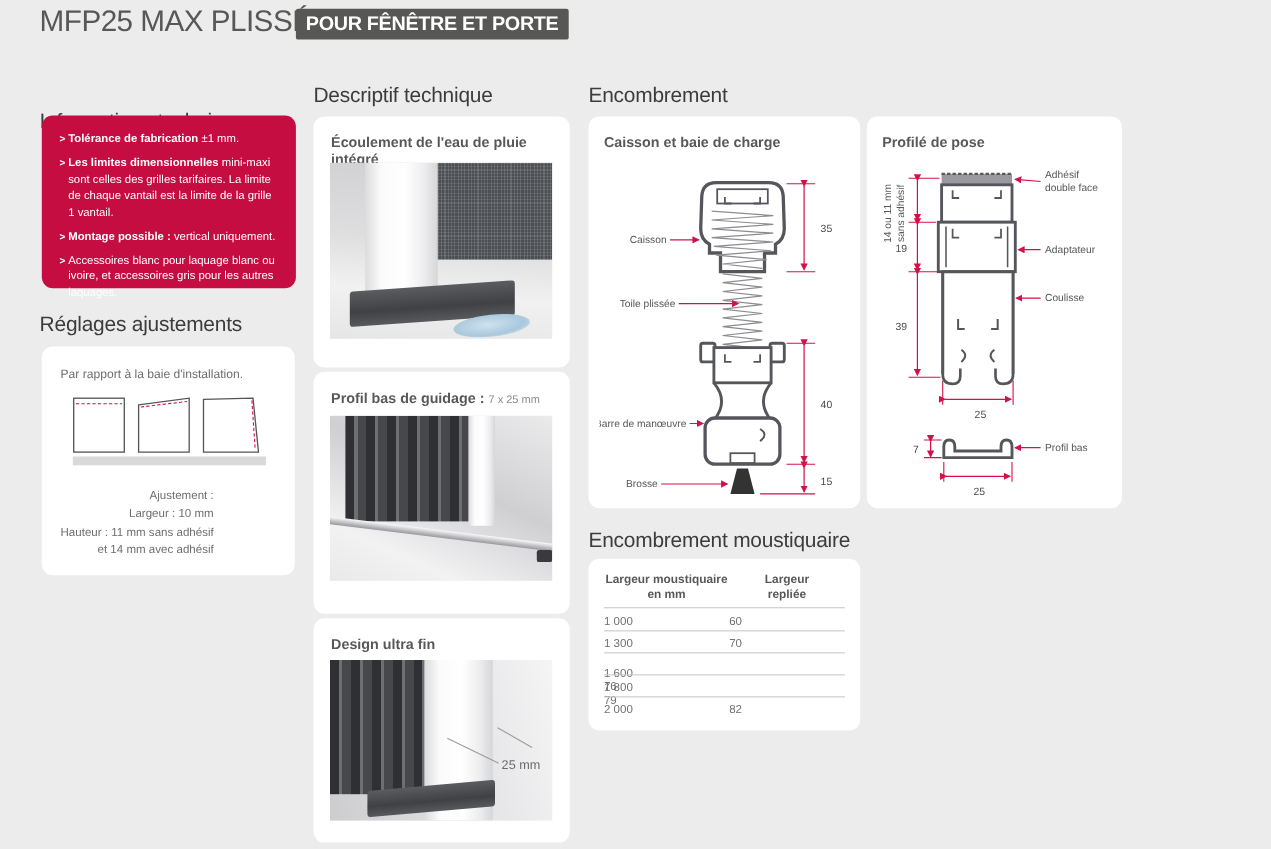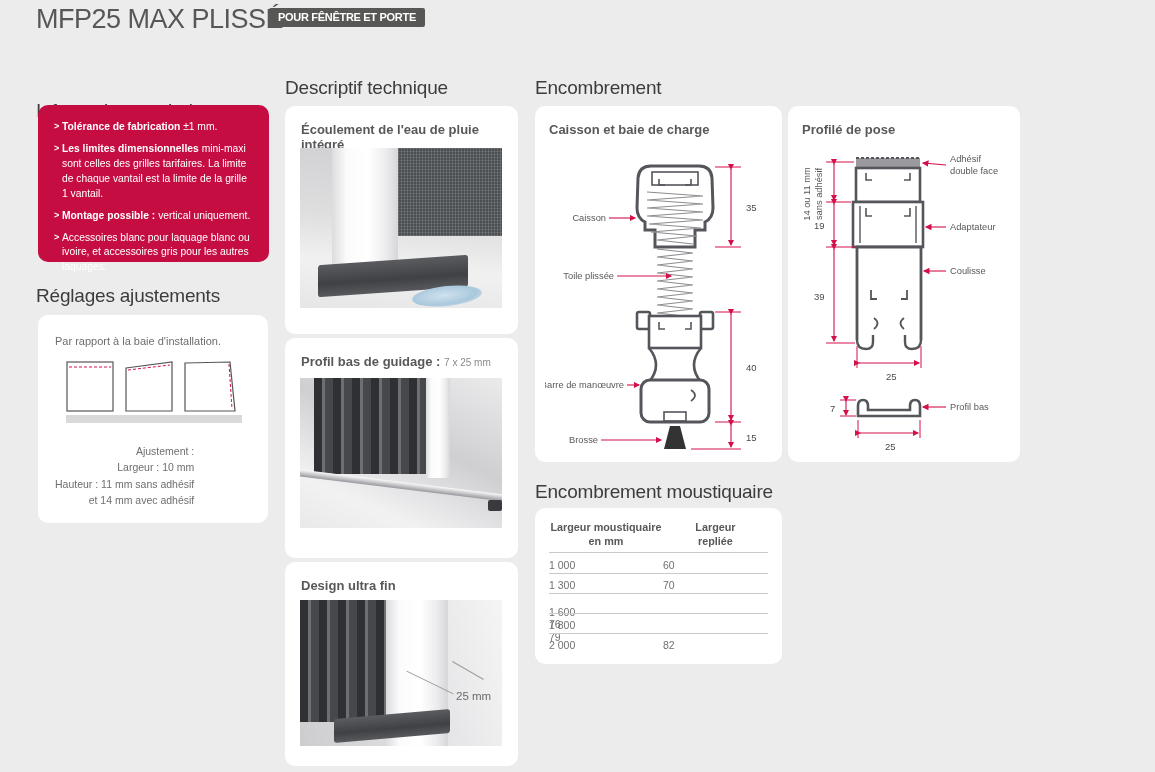--- a/index.html
+++ b/index.html
@@ -1,21 +1,21 @@
 <!DOCTYPE html>
 <html><head>
 <meta charset="utf-8">
 <style>
   html,body{margin:0;padding:0;}
   body{width:1155px;height:772px;position:relative;background:#ececec;
        font-family:"Liberation Sans",sans-serif;overflow:hidden;}
   .abs{position:absolute;}
   .page-title{left:36px;top:4px;font-size:27px;color:#575756;letter-spacing:-0.5px;}
   .badge{left:269px;top:8px;background:#575756;color:#fff;font-weight:bold;
-         font-size:11px;padding:3px 9px 4px;border-radius:2px;letter-spacing:-0.3px;}
+         font-size:18px;padding:3px 9px 4px;border-radius:2px;letter-spacing:-0.3px;}
   .h2{font-size:19px;color:#3c3c3c;letter-spacing:-0.2px;}
   .card{position:absolute;background:#fff;border-radius:10px;}
   .card-title{font-weight:bold;color:#58585a;font-size:13px;}
   .subtle{font-weight:normal;color:#8a8a8a;font-size:10px;}
   
   .redbox{position:absolute;left:38px;top:105px;width:231px;height:157px;
           background:#c60d42;border-radius:10px;color:#fff;
           padding:15px 14px 0 16px;box-sizing:border-box;}
   .redbox .item{font-size:10.3px;line-height:1.45;margin-bottom:7px;position:relative;padding-left:8px;}
   .redbox .bullet{position:absolute;left:0;top:0;font-weight:bold;font-size:9px;}

